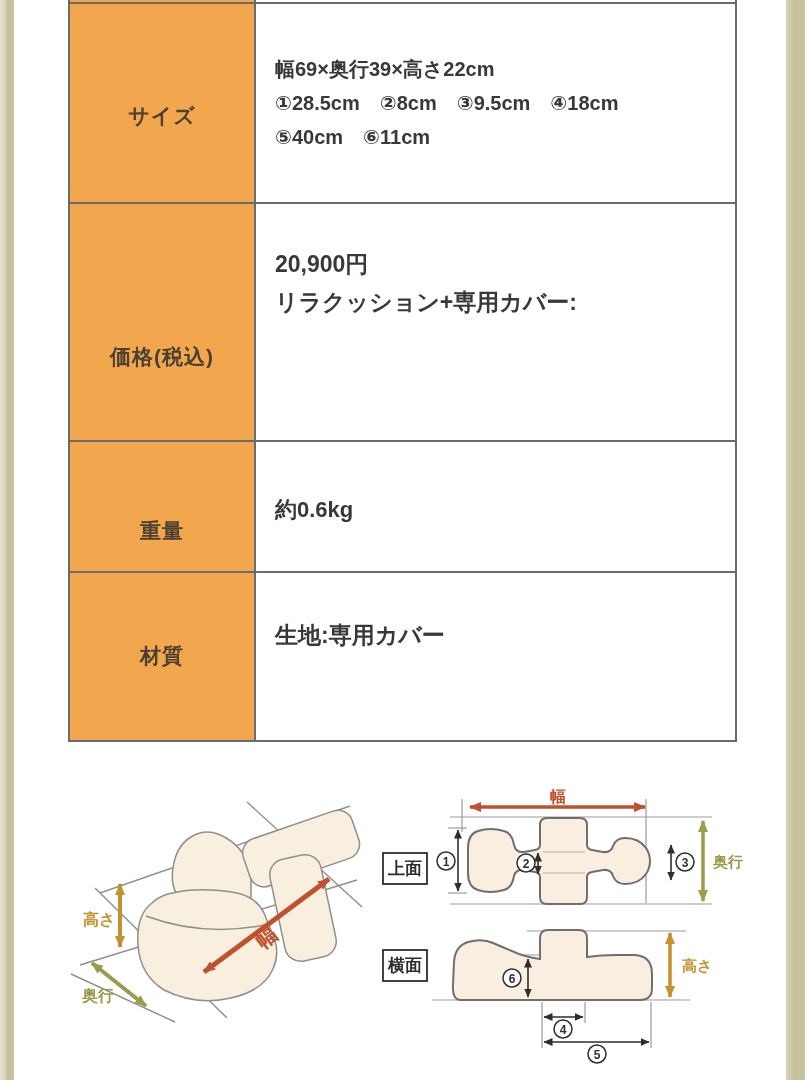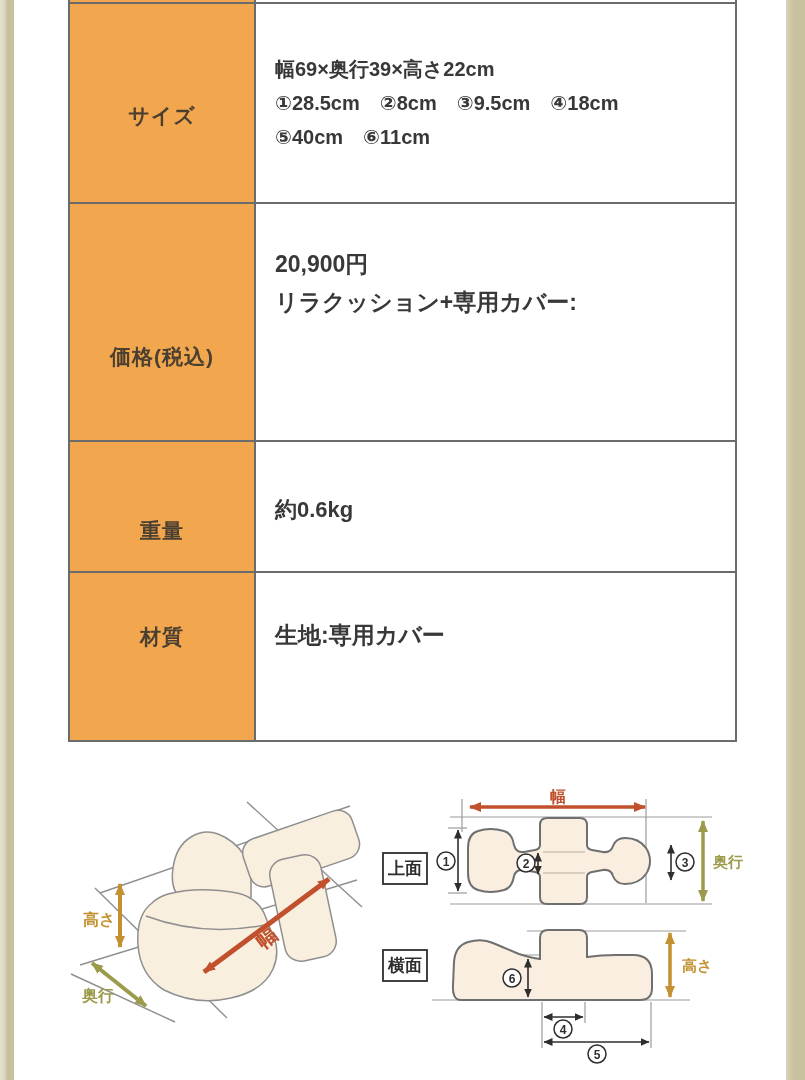--- a/index.html
+++ b/index.html
@@ -42,21 +42,21 @@
 
   <div class="row-label" style="top:0;height:232px;">
       <span>サイズ</span>
     </div>
   <div class="row-label" style="top:204px;height:306px;">
       <span>価格(税込)</span>
     </div>
   <div class="row-label" style="top:442px;height:129px;margin-top:24px;">
       <span>重量</span>
     </div>
-  <div class="row-label" style="top:554px;height:165px;align-items:center;">
+  <div class="row-label" style="top:573px;height:165px;align-items:center;">
       <span>材質</span>
     </div>
 
   <div class="row-value rv1">
     <div>幅69×奥行39×高さ22cm</div>
     <div>①28.5cm　②8cm　③9.5cm　④18cm</div>
     <div>⑤40cm　⑥11cm</div>
   </div>
   <div class="row-value rv2">
     <div>20,900円</div>

